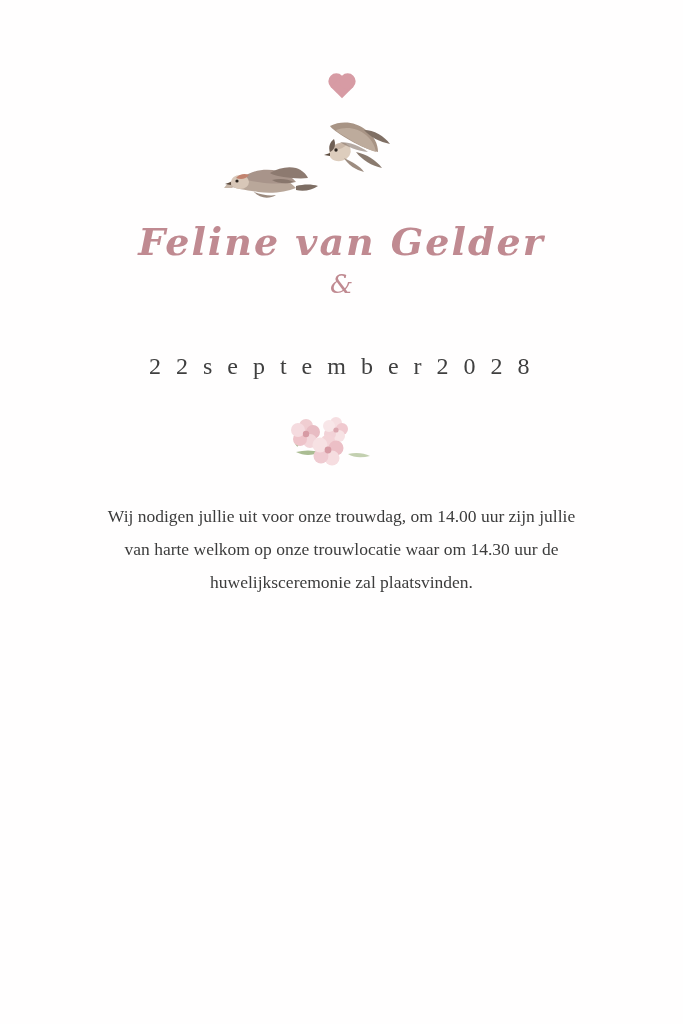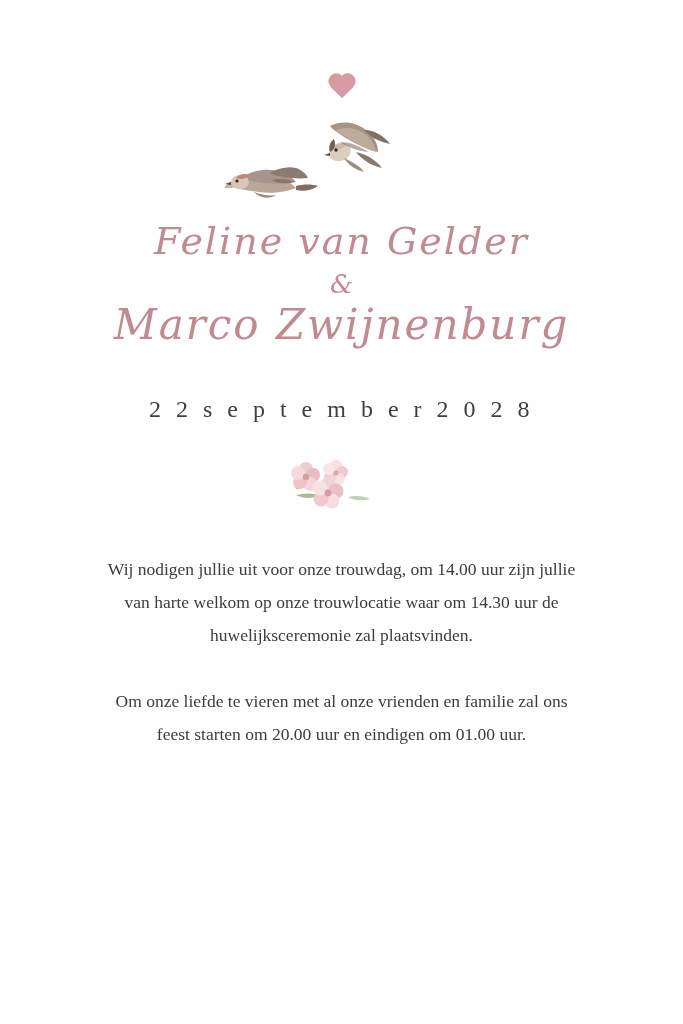--- a/index.html
+++ b/index.html
@@ -74,21 +74,21 @@
     margin-top: 18px;
     text-align: center;
     color: #c08a91;
     font-family: "DejaVu Serif", serif;
     line-height: 1.05;
   }
   .name-line {
     font-size: 40px;
     font-style: italic;
     letter-spacing: 2px;
-    font-weight: 400;
+    font-weight: 700;
     white-space: nowrap;
   }
   .name-line.first { font-size: 38px; }
   .ampersand {
     font-size: 26px;
     font-style: italic;
     margin: 2px 0 0 0;
     line-height: 1.6;
   }
   .name-line.second {
@@ -116,21 +116,21 @@
 
   
   .body-text {
     margin-top: 30px;
     width: 500px;
     text-align: center;
     font-size: 17.5px;
     line-height: 33px;
     color: #3c3c3c;
   }
-  .para { margin: 12px; }
+  .para { margin: 2px; }
   .para + .para { margin-top: 33px; }
 </style>
 </head>
 <body>
 
 <div class="card">
 
   <div class="heart-wrap">
     <div class="heart">
       <div class="heart-body"></div>
@@ -172,21 +172,20 @@
           <path d="M64 22 C74 22 84 28 90 36 C80 34 70 29 64 22 Z" fill="#7f6f64"></path>
           <path d="M40 34 C50 34 60 38 68 44 C58 43 47 39 40 34 Z" fill="#8e7d71" opacity="0.65"></path>
         </g>
       </svg>
     </div>
   </div>
 
   <div class="names">
     <div class="name-line first">Feline van Gelder</div>
     <div class="ampersand">&amp;</div>
-    <div class="name-line second">Marco Zwijnenburg</div>
   </div>
 
   <div class="date">2 2   s e p t e m b e r   2 0 2 8</div>
 
   <div class="flowers">
     <svg width="120" height="52" viewBox="0 0 120 52">
       <g>
         <path d="M14 36 C22 34 30 34 38 36 C30 40 22 40 14 36 Z" fill="#8da56e" opacity="0.75"></path>
         <path d="M16 30 C12 26 12 20 16 17" stroke="#8da56e" stroke-width="2" fill="none" opacity="0.8"></path>
         <g transform="translate(24,18)">
@@ -213,16 +212,15 @@
           <circle cx="-8" cy="-5" r="7.5" fill="#f7e1e3"></circle>
           <circle cx="0" cy="0" r="3.4" fill="#d79ba4"></circle>
         </g>
         <path d="M66 38 C74 36 82 37 88 40 C80 42 72 42 66 38 Z" fill="#9bb07c" opacity="0.6"></path>
       </g>
     </svg>
   </div>
 
   <div class="body-text">
     <p class="para">Wij nodigen jullie uit voor onze trouwdag, om 14.00 uur zijn jullie van harte welkom op onze trouwlocatie waar om 14.30 uur de huwelijksceremonie zal plaatsvinden.</p>
-    <p class="para">Om onze liefde te vieren met al onze vrienden en familie zal ons feest starten om 20.00 uur en eindigen om 01.00 uur.</p>
   </div>
 
 </div>
 
 </body></html>

